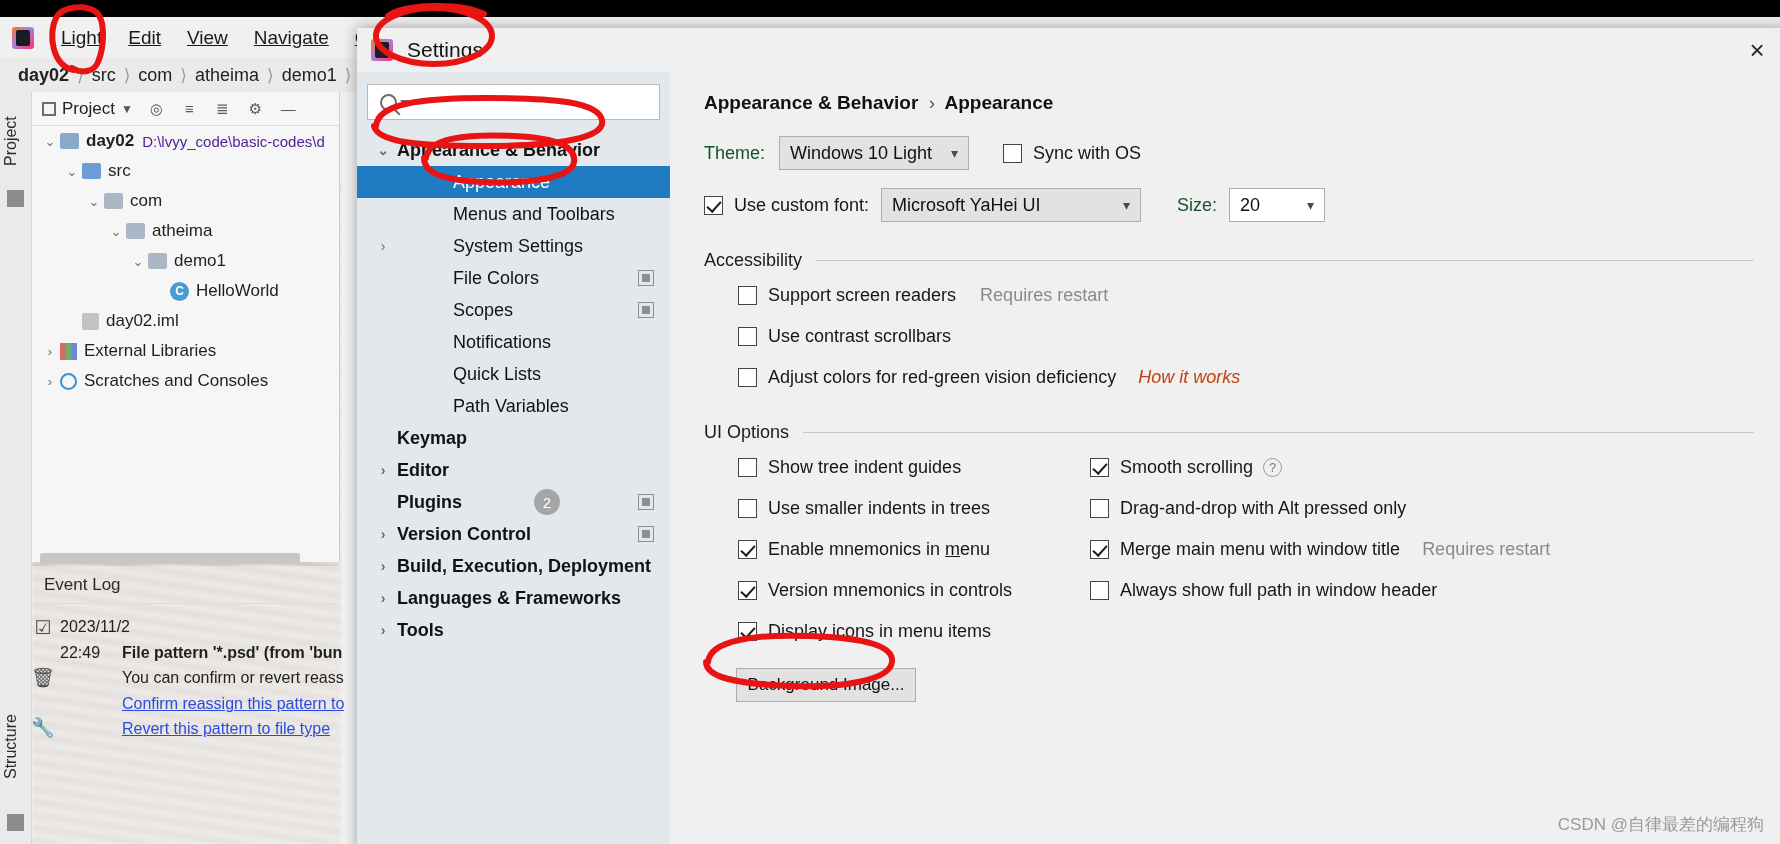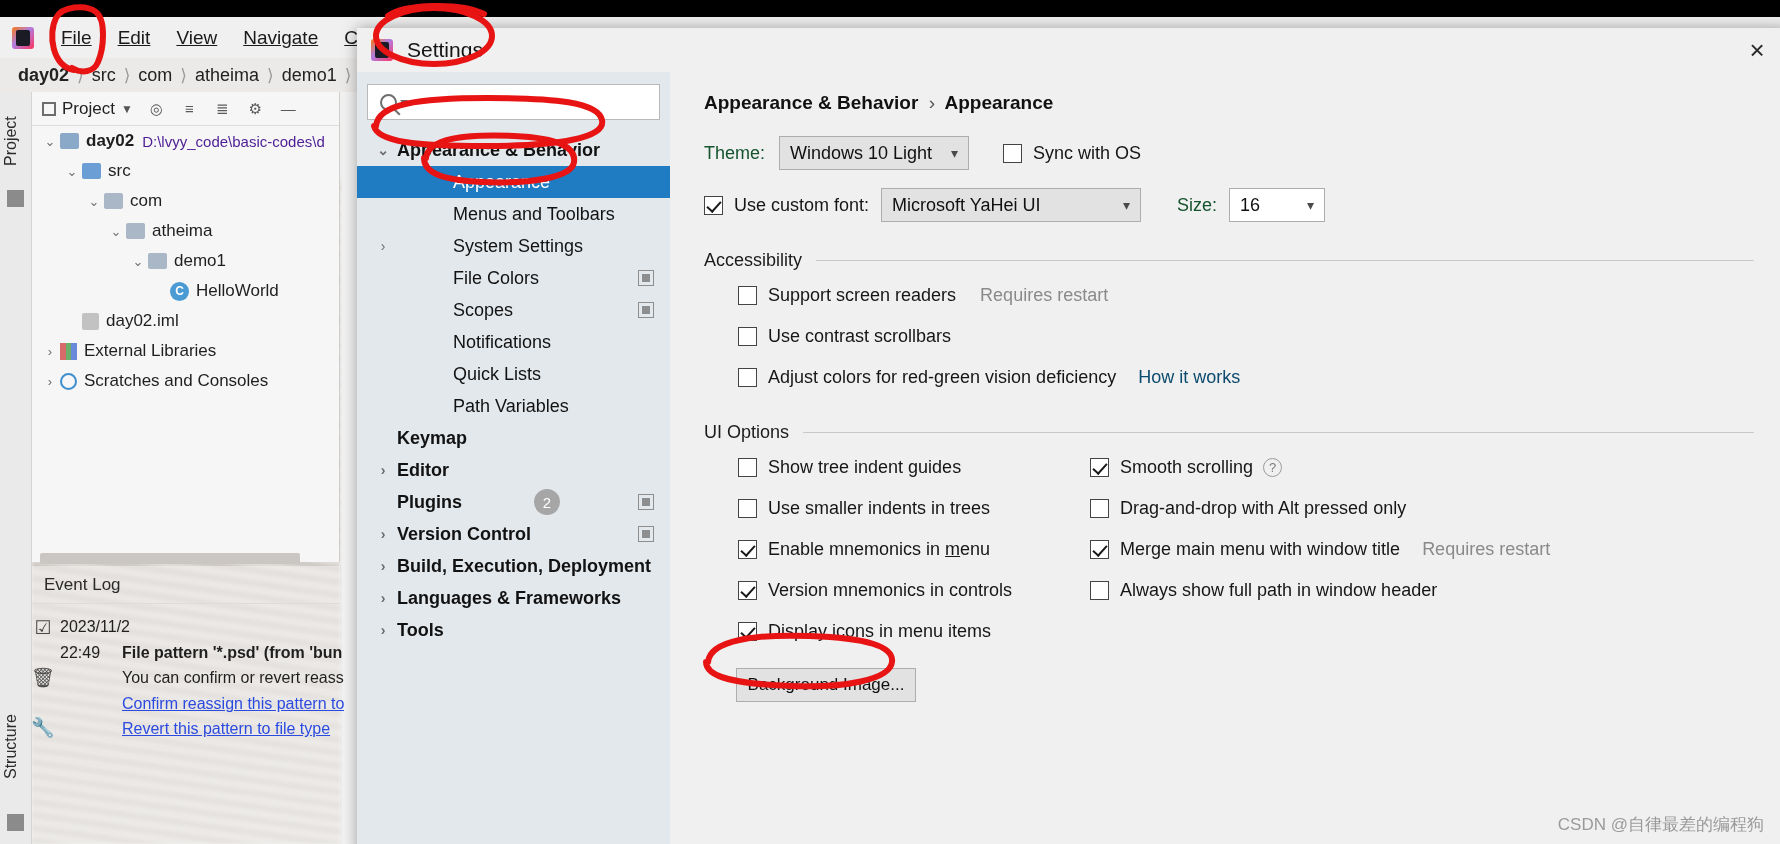--- a/index.html
+++ b/index.html
@@ -171,21 +171,21 @@
   .combo.white { background:#fff; }
   .combo .caret { margin-left:auto; padding-left:16px; color:#4a4a4a; font-size:14px; }
 
   .cb { width:19px;height:19px;border:1.6px solid #444;background:#fff;flex:none;position:relative;margin-right:11px; }
   .cb.checked:after{
     content:""; position:absolute; left:5px; top:1px; width:6px; height:12px;
     border:solid #1a1a1a; border-width:0 2px 2px 0; transform:rotate(42deg);
   }
   .cbrow { display:flex; align-items:center; font-size:18px; color:#161616; }
   .muted { color:#8a8a8a; }
-  .link { color:#0c4a6e; }
+  .link { color:#c2410c;font-style:italic; }
   .u { text-decoration:underline; }
 
   .section { margin-top:10px; }
   .section-head { display:flex; align-items:center; gap:14px; margin-bottom:14px; }
   .section-head .t { font-size:18px; color:#1b1b1b; white-space:nowrap; }
   .section-head .ln { flex:1; height:1px; background:#c9c9c9; }
 
   .helpq {
     width:19px;height:19px;border-radius:50%;border:1.5px solid #9b9b9b;color:#7d7d7d;
     font-size:13px;display:inline-flex;align-items:center;justify-content:center;margin-left:10px;flex:none;
@@ -213,21 +213,21 @@
 </style>
 </head>
 <body>
 
 <div id="ide">
 
   <div id="ide-topbar"></div>
 
   <div id="menubar">
     <div id="ide-logo"></div>
-    <div class="menu-item"><span class="mn">File</span></div>
+    <div class="menu-item"><span class="mn">Light</span></div>
     <div class="menu-item"><span class="mn">Edit</span></div>
     <div class="menu-item"><span class="mn">View</span></div>
     <div class="menu-item"><span class="mn">Navigate</span></div>
     <div class="menu-item"><span class="mn">Code</span></div>
     <div class="menu-item"><span class="mn">Ana</span></div>
   </div>
 
   <div id="breadcrumb-bar">
     <span class="crumb bold">day02</span>
     <span class="crumb-sep">⟩</span>
@@ -449,21 +449,21 @@
         <div class="cbrow">
           <span class="cb checked"></span>
           <span>Use custom font:</span>
         </div>
         <div class="combo" style="width:260px; margin-left:12px">
           <span>Microsoft YaHei UI</span>
           <span class="caret">▾</span>
         </div>
         <span class="lbl" style="margin-left:36px; margin-right:12px">Size:</span>
         <div class="combo white" style="width:96px">
-          <span>16</span>
+          <span>20</span>
           <span class="caret">▾</span>
         </div>
       </div>
 
       <div class="section" style="margin-top:28px">
         <div class="section-head">
           <span class="t">Accessibility</span>
           <span class="ln"></span>
         </div>
         <div style="padding-left:34px">

